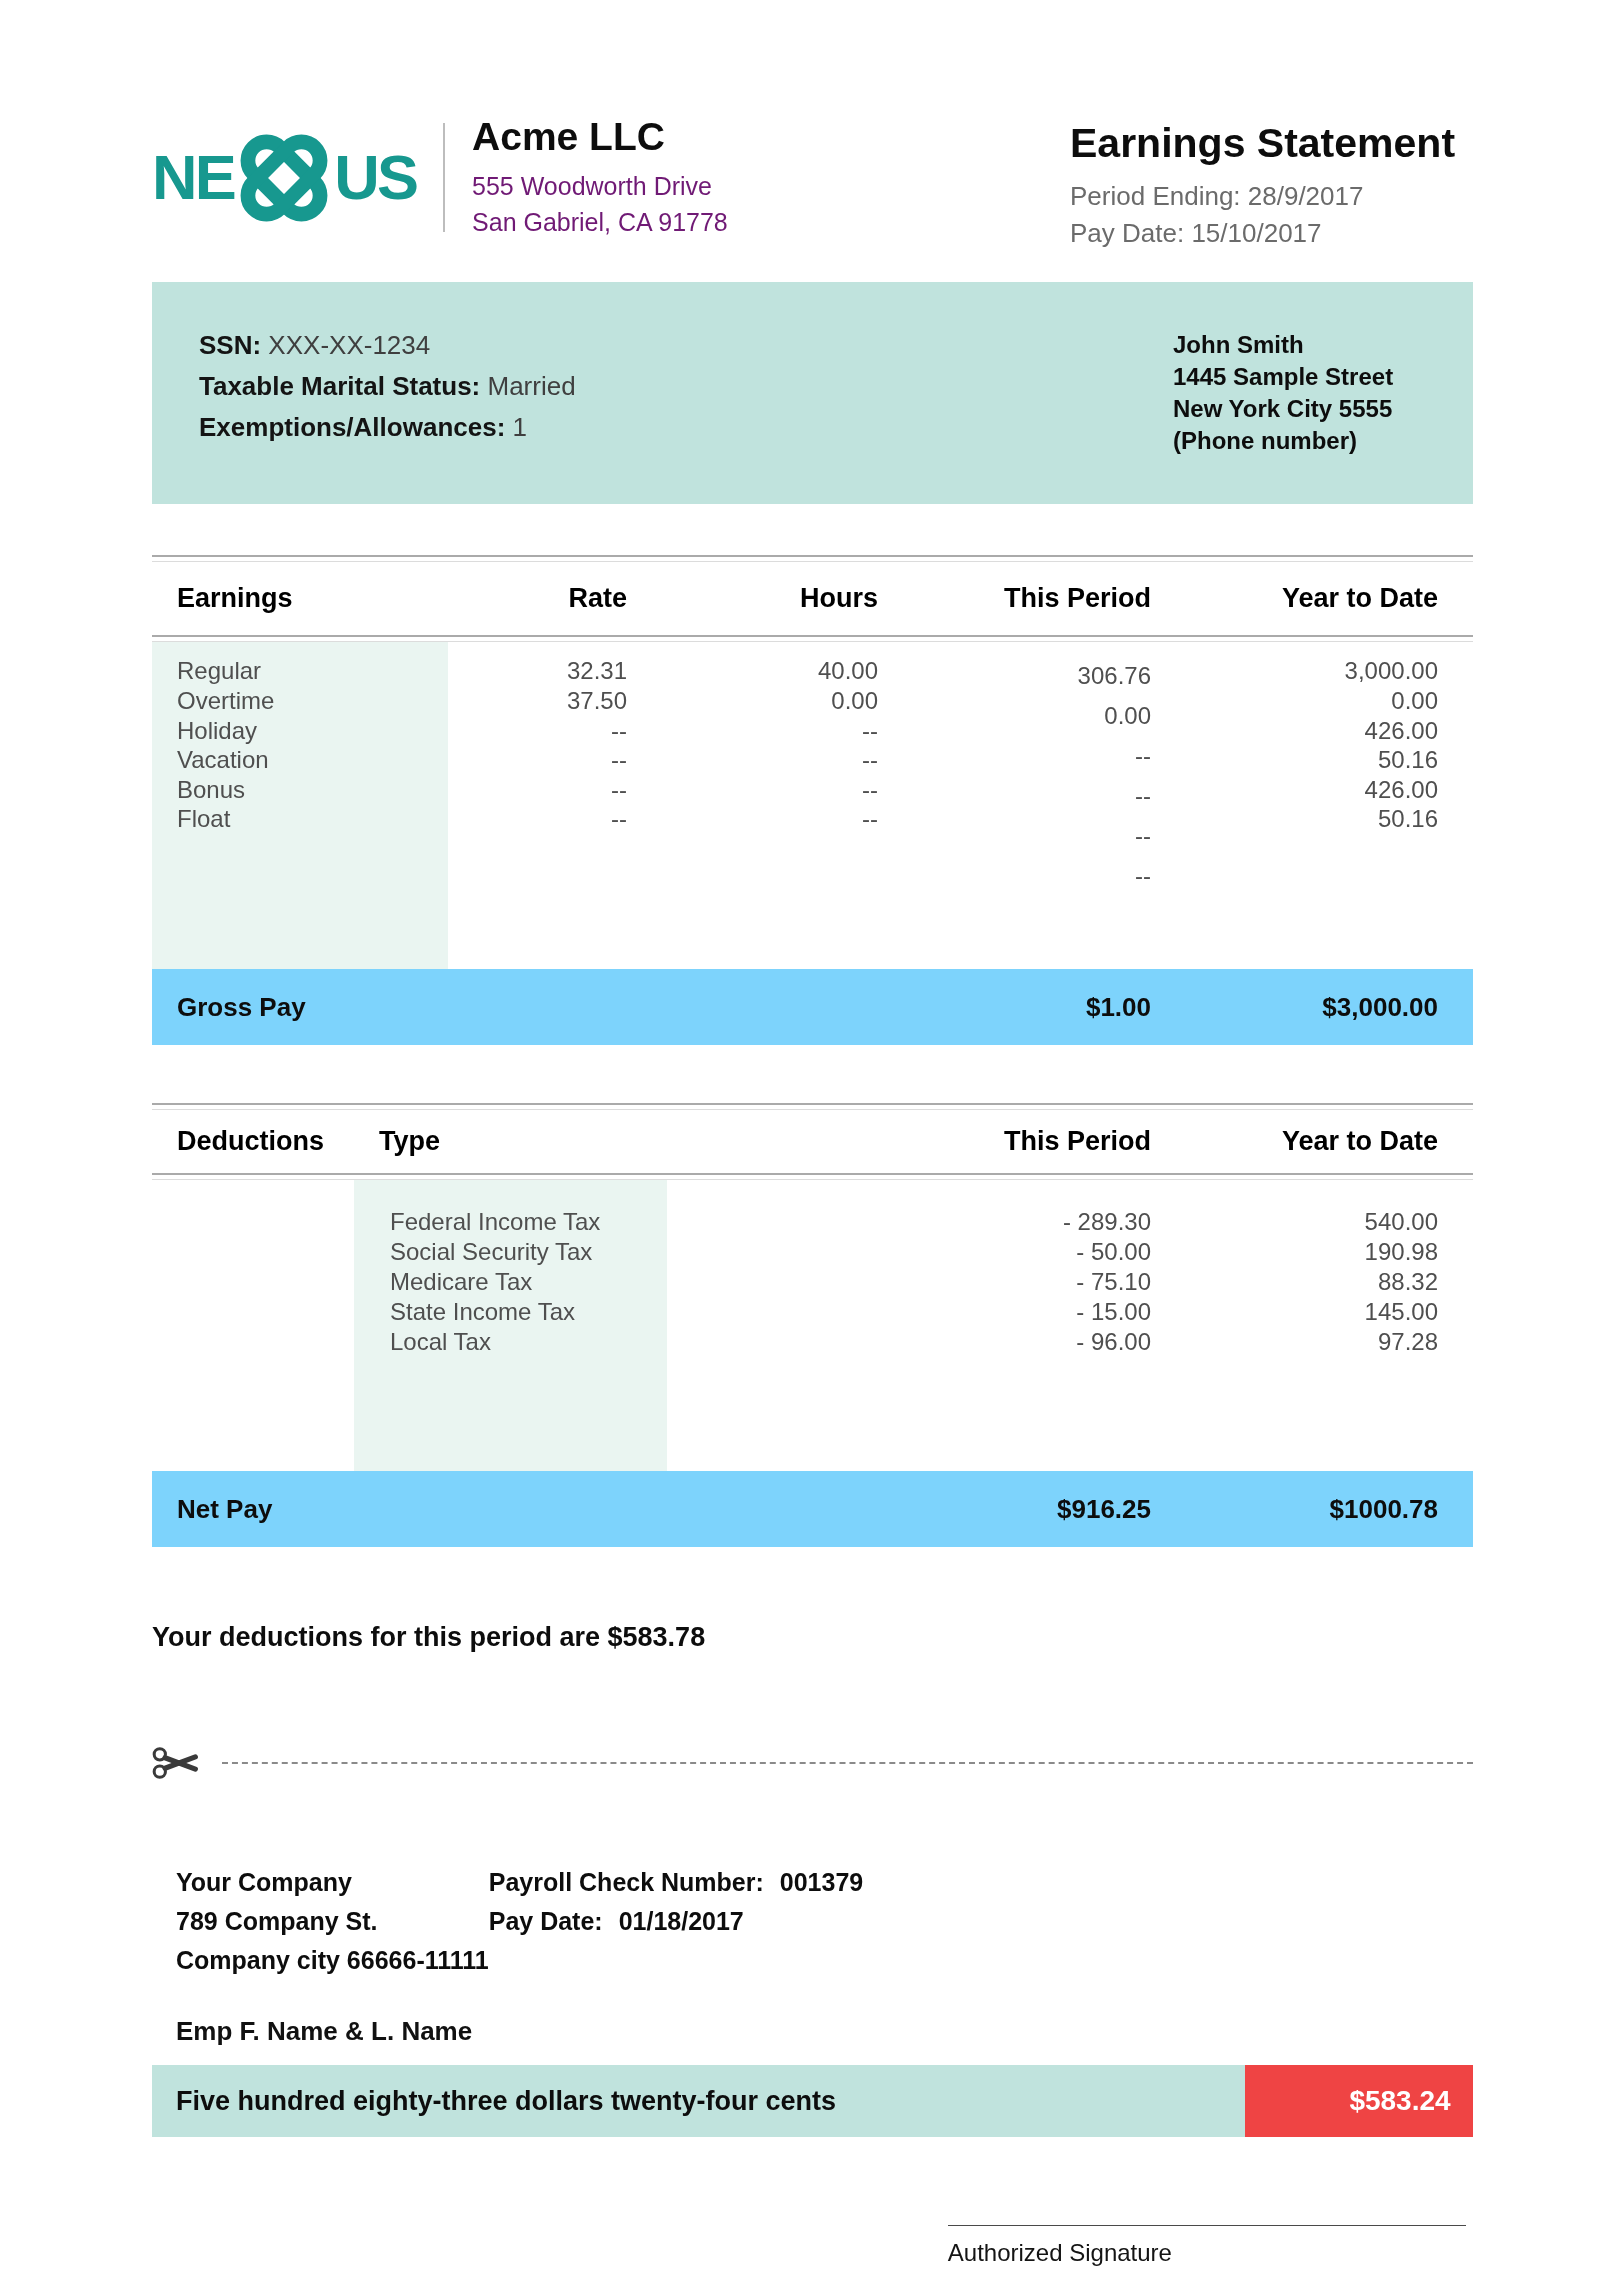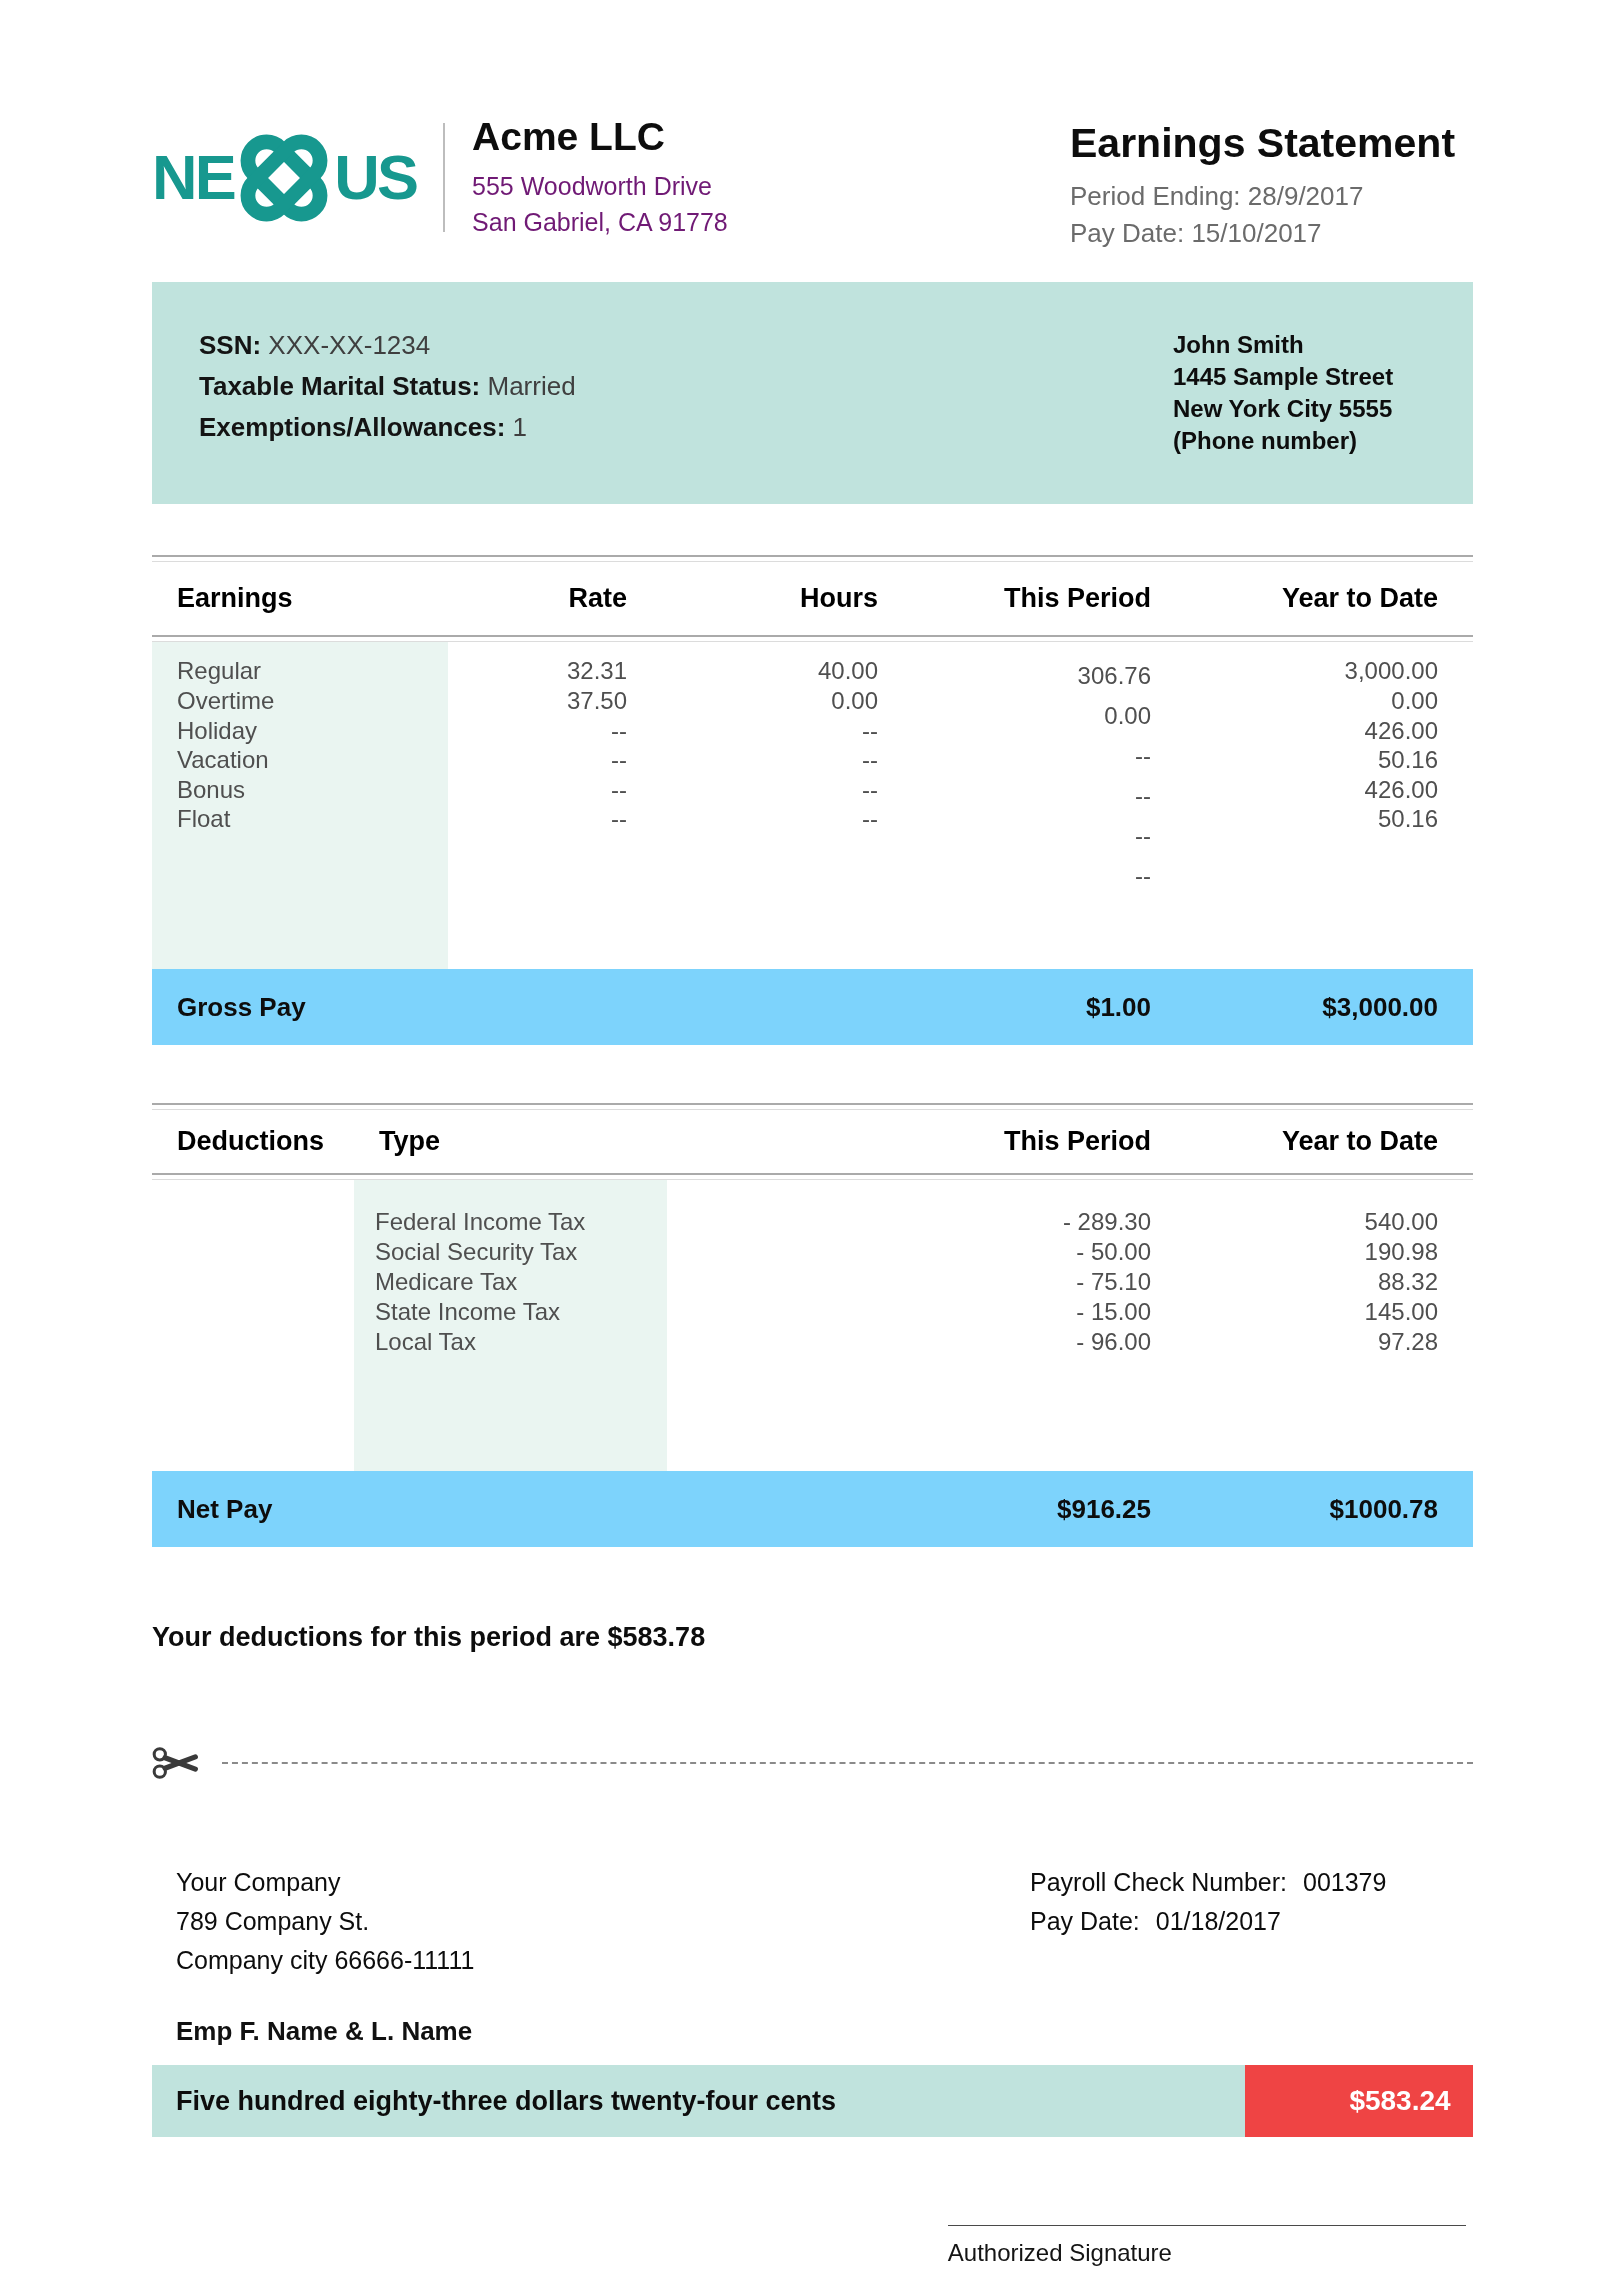--- a/index.html
+++ b/index.html
@@ -58,29 +58,29 @@
 
   
   .ded-section { margin-top: 58px; }
   .ded-grid { display: grid; grid-template-columns: 202px 313px 484px 287px; padding-right: 36px; }
   .ded-head { font-weight: bold; font-size: 27px; height: 63px; align-items: center; color: #000; }
   .ded-head .c0, .ded-head .c1 { padding-left: 25px; }
   .ded-body { position: relative; height: 291px; }
   .band-ded { position: absolute; left: 202px; top: 0; width: 313px; height: 100%; background: #eaf5f1; }
   .ded-body-grid { position: relative; padding-top: 27px; font-size: 24px; color: #4f4f4f; align-items: start; }
   .ded-body-grid .colv { line-height: 30px; }
-  .ded-body-grid .c1 { padding-left: 21px; }
+  .ded-body-grid .c1 { padding-left: 36px; }
 
   
   .note { margin-top: 75px; font-size: 27px; font-weight: bold; color: #0d0d0d; }
   .cutline { margin-top: 91px; display: flex; align-items: center; gap: 18px; }
   .cutline .dash { flex: 1; border-top: 2.7px dashed #8a8a8a; }
 
   
-  .stub-row { margin-top: 81px; display: flex; justify-content: space-between; }
+  .stub-row { margin-top: 81px; display: flex; justify-content: flex-start; font-weight: bold; }
   .stub-left { padding-left: 24px; font-size: 25px; line-height: 39px; color: #0d0d0d; }
   .stub-right { width: 443px; font-size: 25px; line-height: 39px; color: #0d0d0d; }
   .stub-right .val { margin-left: 9px; }
   .emp-name { margin-top: 36px; padding-left: 24px; font-size: 26px; font-weight: bold; }
   .amount-bar { margin-top: 18px; display: flex; height: 72px; }
   .amount-words { flex: 1; background: #c0e3dd; display: flex; align-items: center;
                   padding-left: 24px; font-size: 27px; font-weight: bold; color: #0d0d0d; }
   .amount-chip { width: 228px; background: #ef4444; color: #ffffff; display: flex;
                  align-items: center; justify-content: flex-end; padding-right: 22.4px;
                  font-size: 28px; font-weight: bold; }

